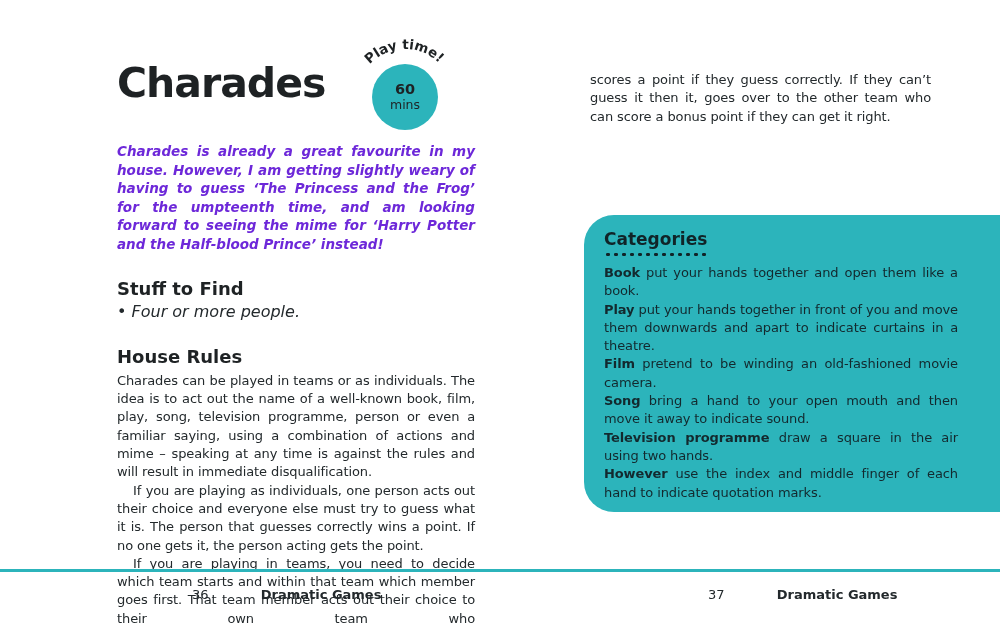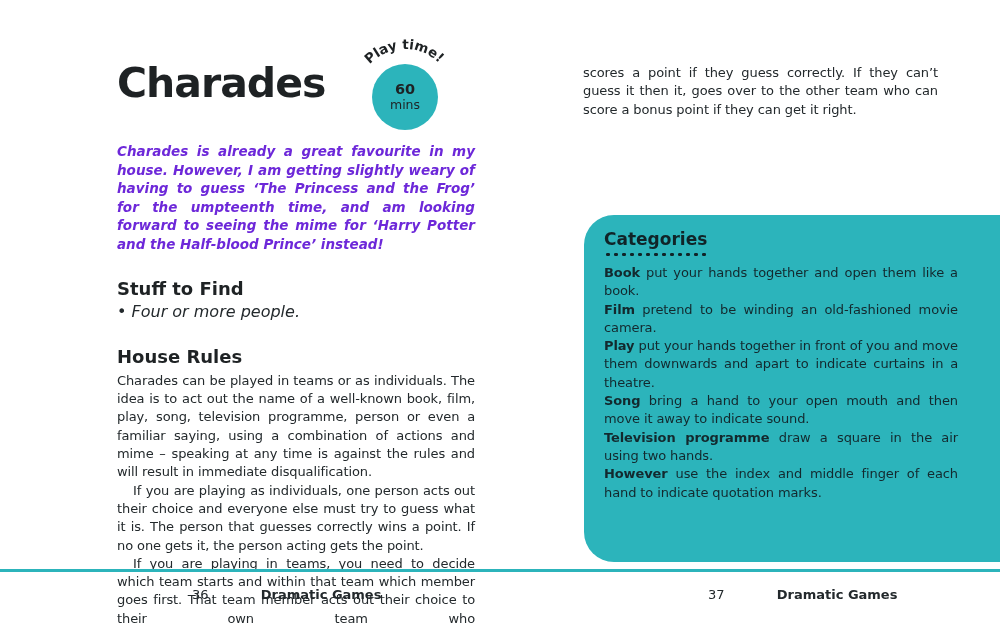--- a/index.html
+++ b/index.html
@@ -20,25 +20,25 @@
   .bodycopy { margin:4px 0 0; font-size:13px; line-height:18.3px; text-align:justify; letter-spacing:-0.1px; }
   .bodycopy p { margin:0; }
   .indent { text-indent:16px; }
   .cont-last { text-align-last:justify; }
 
   
   .badge { position:absolute; left:358px; top:36px; width:104px; height:102px; }
 
   
   .right-col { position:absolute; left:583px; top:64px; width:355px; font-size:13px; line-height:18.3px; text-align:justify; letter-spacing:-0.1px; }
-  .right-col p { margin:0; }
+  .right-col p { margin:7px; }
 
   
   .cat-box {
-    position:absolute; left:584px; top:215px; width:416px; height:347px;
+    position:absolute; left:584px; top:215px; width:416px; height:297px;
     box-sizing:border-box; background:#2cb4bb; border-radius:30px 0 0 30px;
     padding:14px 42px 0 20px; color:#13292e; overflow:hidden;
   }
   .cat-head { margin:0; font-size:17px; line-height:20px; font-weight:700; color:#102428; }
   .cat-dots {
     width:104px; height:5px; margin:3px 0 7px;
     background-image:radial-gradient(circle, #102428 1.7px, rgba(0,0,0,0) 2px);
     background-size:8px 5px; background-repeat:repeat-x;
   }
   .cat-item { margin:0; font-size:13px; line-height:18.3px; text-align:justify; letter-spacing:-0.1px; }
@@ -88,22 +88,22 @@
 
   <div class="right-col">
     <p>scores a point if they guess correctly. If they can’t guess it then it, goes over to the other team who can score a bonus point if they can get it right.</p>
   </div>
 
   <div class="cat-box">
     <h3 class="cat-head">Categories</h3>
     <div class="cat-dots"></div>
 
     <p class="cat-item"><strong>Book</strong> <span>put your hands together and open them like a book.</span></p>
+    <p class="cat-item"><strong>Play</strong> <span>put your hands together in front of you and move them downwards and apart to indicate curtains in a theatre.</span></p>
     <p class="cat-item"><strong>Film</strong> <span>pretend to be winding an old-fashioned movie camera.</span></p>
-    <p class="cat-item"><strong>Play</strong> <span>put your hands together in front of you and move them downwards and apart to indicate curtains in a theatre.</span></p>
     <p class="cat-item"><strong>Song</strong> <span>bring a hand to your open mouth and then move it away to indicate sound.</span></p>
     <p class="cat-item"><strong>Television programme</strong> <span>draw a square in the air using two hands.</span></p>
     <p class="cat-item"><strong>However</strong> <span>use the index and middle finger of each hand to indicate quotation marks.</span></p>
   </div>
 
   <div class="rule"></div>
 
   <div class="footer footer-left">
     <span>36</span>
     <strong>Dramatic Games</strong>

